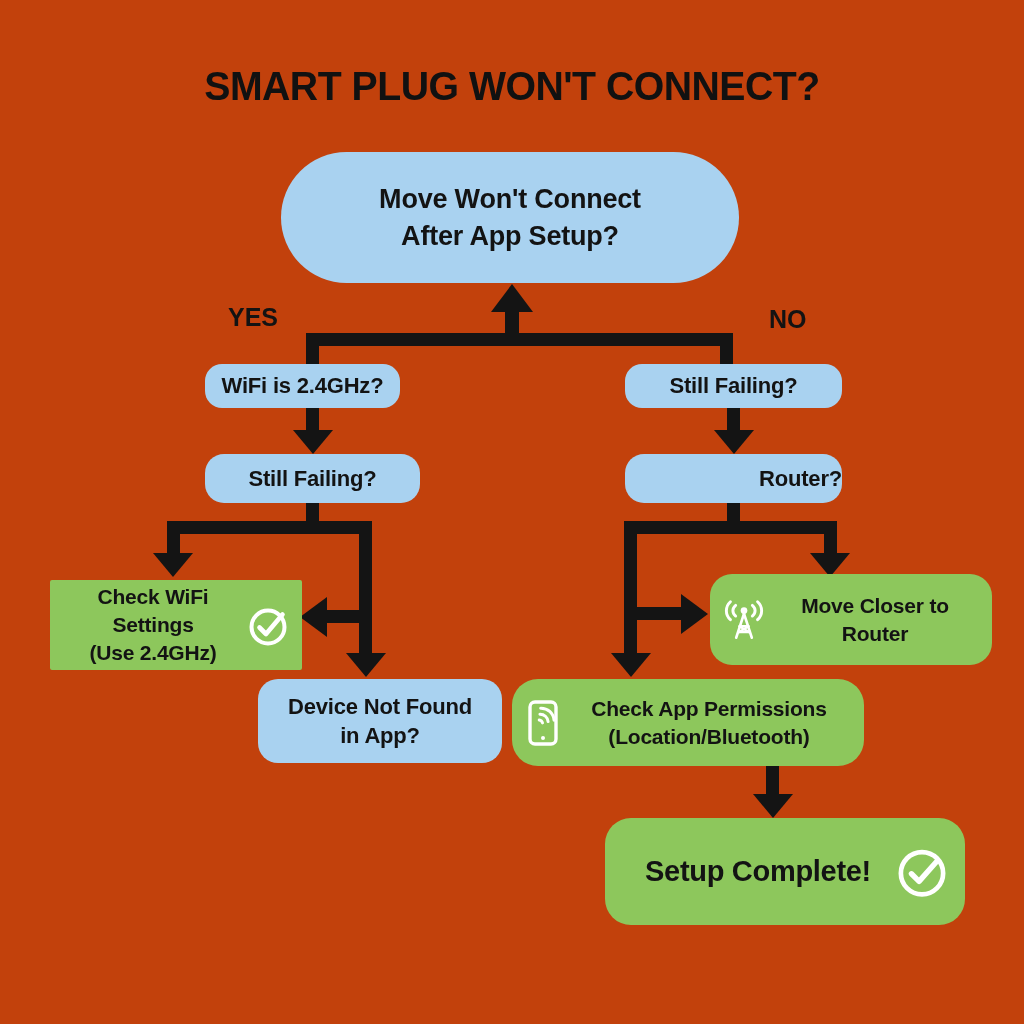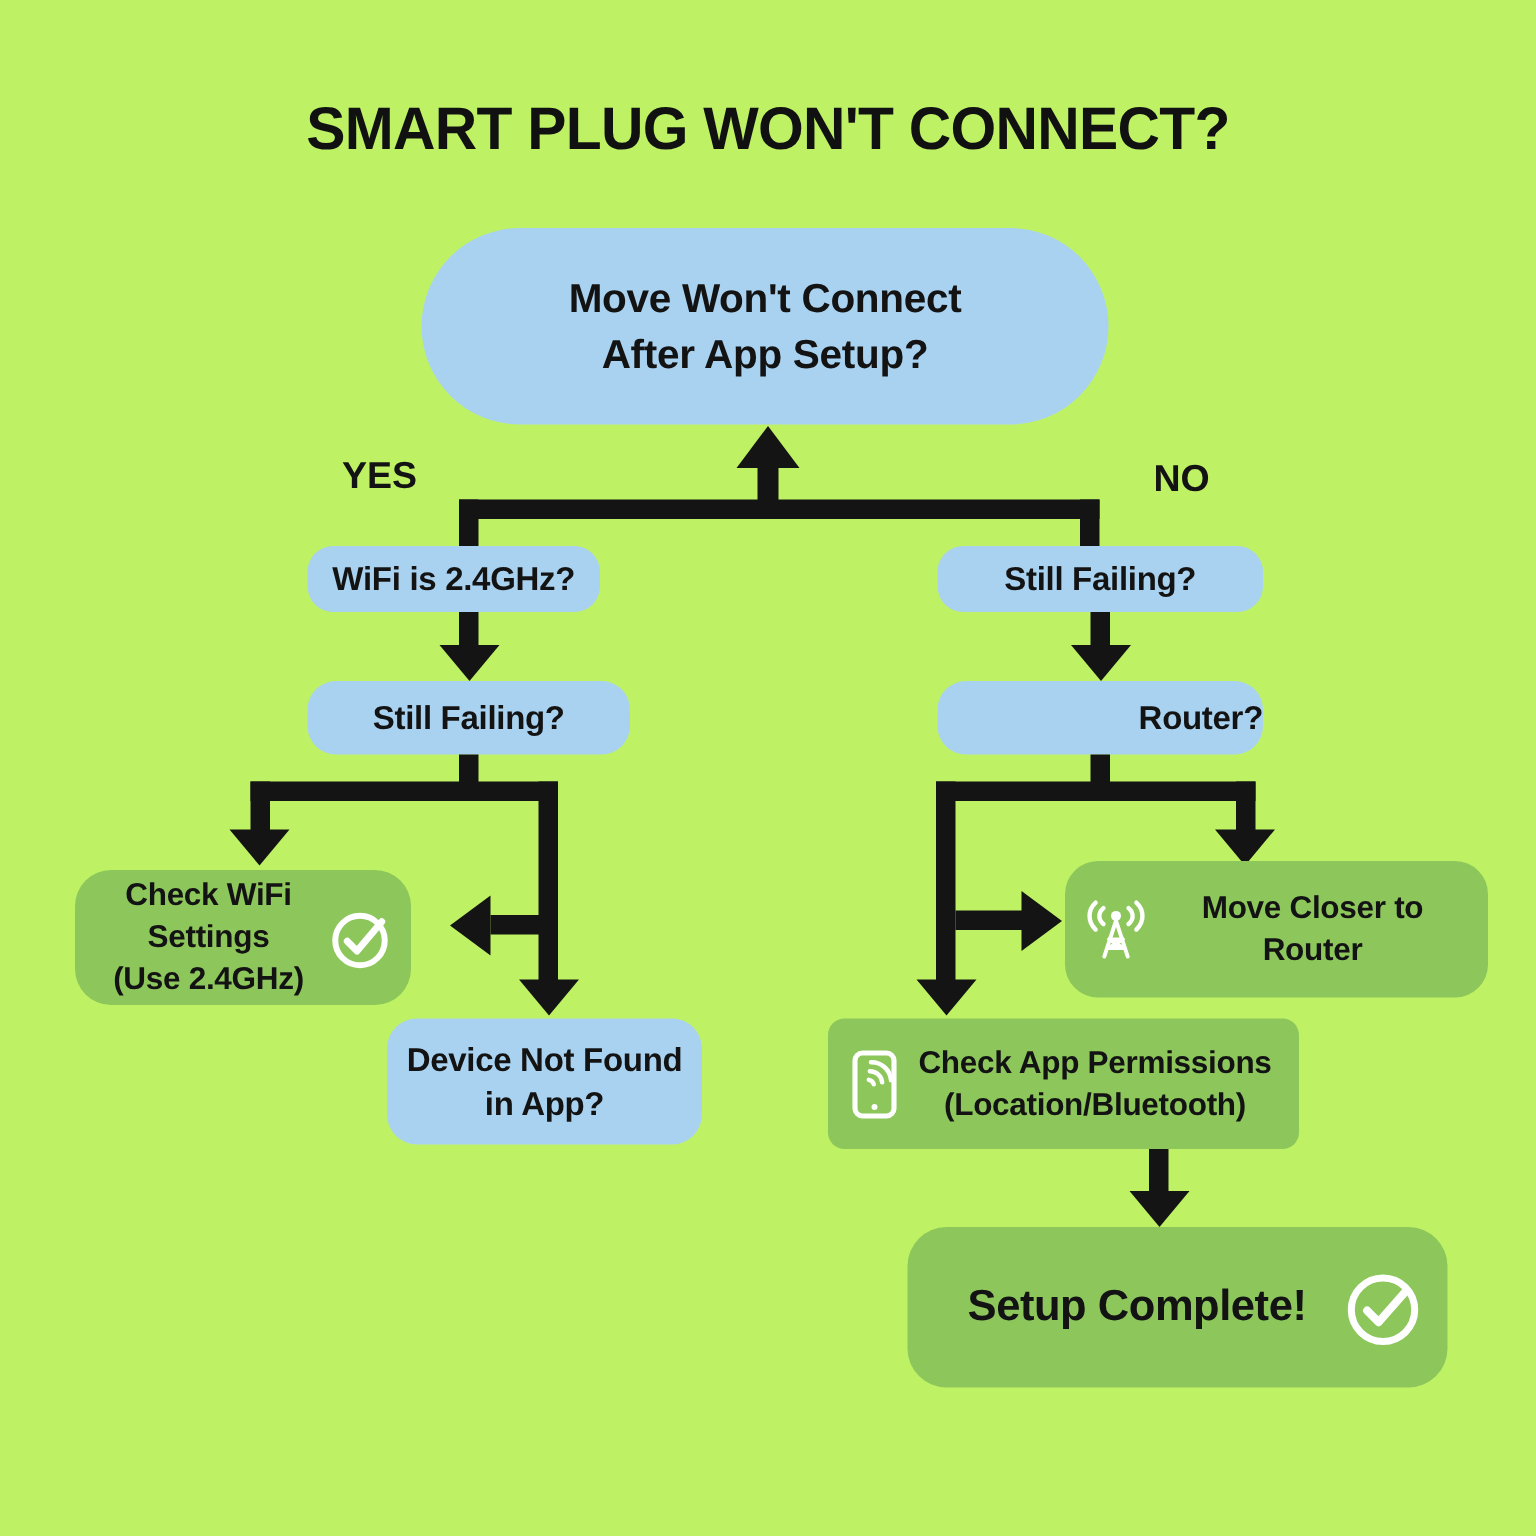--- a/index.html
+++ b/index.html
@@ -1,17 +1,17 @@
 <!DOCTYPE html>
 <html><head>
 <meta charset="utf-8">
 <style>
   html,body{margin:0;padding:0;}
   body{font-family:"Liberation Sans","DejaVu Sans",sans-serif;background:#ffffff;}
-  .canvas{position:relative;width:1024px;height:1024px;background:#bef264;overflow:hidden;}
+  .canvas{position:relative;width:1024px;height:1024px;background:#c2410c;overflow:hidden;}
 
   .title{position:absolute;left:0;top:64px;width:100%;text-align:center;
          font-size:40px;font-weight:800;color:#111;letter-spacing:-0.5px;
          transform:scaleX(0.98);}
 
   .node{position:absolute;display:flex;align-items:center;justify-content:center;
         color:#131313;text-align:center;}
   .blue{background:#a9d2f0;}
   .green{background:#8dc75c;}
   .lbl{white-space:pre-line;font-size:22px;font-weight:600;letter-spacing:-0.2px;line-height:1.32;}
@@ -64,32 +64,32 @@
 
   <div class="line" style="left:306px;top:503px;width:13px;height:20px;"></div>
   <div class="line" style="left:167px;top:521px;width:205px;height:13px;"></div>
   <div class="line" style="left:167px;top:521px;width:13px;height:34px;"></div>
   <div class="tri tri-down" style="left:153px;top:553px;"></div>
   <div class="line" style="left:359px;top:521px;width:13px;height:134px;"></div>
   <div class="line" style="left:327px;top:610px;width:38px;height:13px;"></div>
   <div class="tri tri-left" style="left:300px;top:597px;"></div>
   <div class="tri tri-down" style="left:346px;top:653px;"></div>
 
-  <div class="node green row" style="left:50px;top:580px;width:224px;height:90px;border-radius:24px;justify-content:space-between;">
+  <div class="node green row" style="left:50px;top:580px;width:252px;height:90px;border-radius:2px;justify-content:space-between;">
     <span class="lbl" style="font-size:21px;">Check WiFi Settings
 (Use 2.4GHz)</span>
     <span class="icon">
       <svg width="46" height="46" viewBox="0 0 46 46">
         <circle cx="22" cy="25" r="16.5" fill="none" stroke="#ffffff" stroke-width="4"></circle>
         <path d="M13.5 25.5 L20 32 L36.5 12.5" fill="none" stroke="#ffffff" stroke-width="4.6" stroke-linecap="round" stroke-linejoin="round"></path>
       </svg>
     </span>
   </div>
 
-  <div class="node blue" style="left:258px;top:679px;width:210px;height:84px;border-radius:20px;">
+  <div class="node blue" style="left:258px;top:679px;width:244px;height:84px;border-radius:20px;">
     <span class="lbl">Device Not Found
 in App?</span>
   </div>
 
   <div class="node blue" style="left:625px;top:364px;width:217px;height:44px;border-radius:17px;">
     <span class="lbl">Still Failing?</span>
   </div>
 
   <div class="line" style="left:727px;top:408px;width:13px;height:24px;"></div>
   <div class="tri tri-down" style="left:714px;top:430px;"></div>
@@ -124,21 +124,21 @@
           <path d="M10 5.5 C4.8 10.2 4.8 18 10 22.7"></path>
           <path d="M31 9 C34.5 11.8 34.5 16.4 31 19.2"></path>
           <path d="M36 5.5 C41.2 10.2 41.2 18 36 22.7"></path>
         </g>
       </svg>
     </span>
     <span class="lbl" style="font-size:21px;">Move Closer to
 Router</span>
   </div>
 
-  <div class="node green row" style="left:512px;top:679px;width:314px;height:87px;border-radius:11px;margin-left:40px;">
+  <div class="node green row" style="left:512px;top:679px;width:352px;height:87px;border-radius:26px;">
     <span class="icon">
       <svg width="42" height="54" viewBox="0 0 42 50" fill="none" stroke="#ffffff">
         <rect x="8" y="4" width="26" height="42" rx="5" stroke-width="3.4"></rect>
         <circle cx="21" cy="40" r="2" fill="#ffffff" stroke="none"></circle>
         <g stroke-width="3" stroke-linecap="round" transform="rotate(42 21 21)">
           <path d="M15.5 19.5 a8 8 0 0 1 11 0"></path>
           <path d="M12 14.5 a13 13 0 0 1 18 0"></path>
           <path d="M18.8 24.2 a4 4 0 0 1 4.4 0"></path>
         </g>
       </svg>

